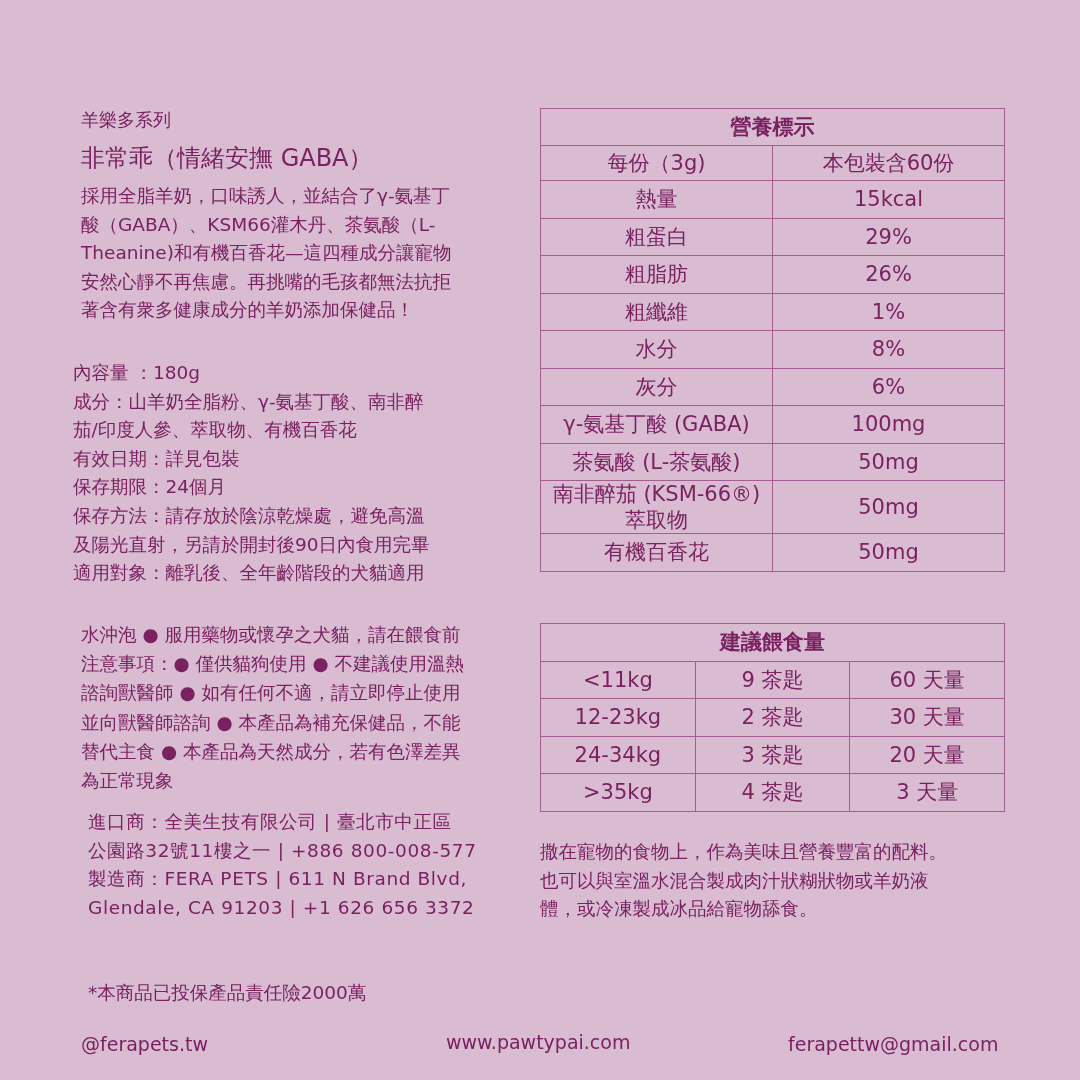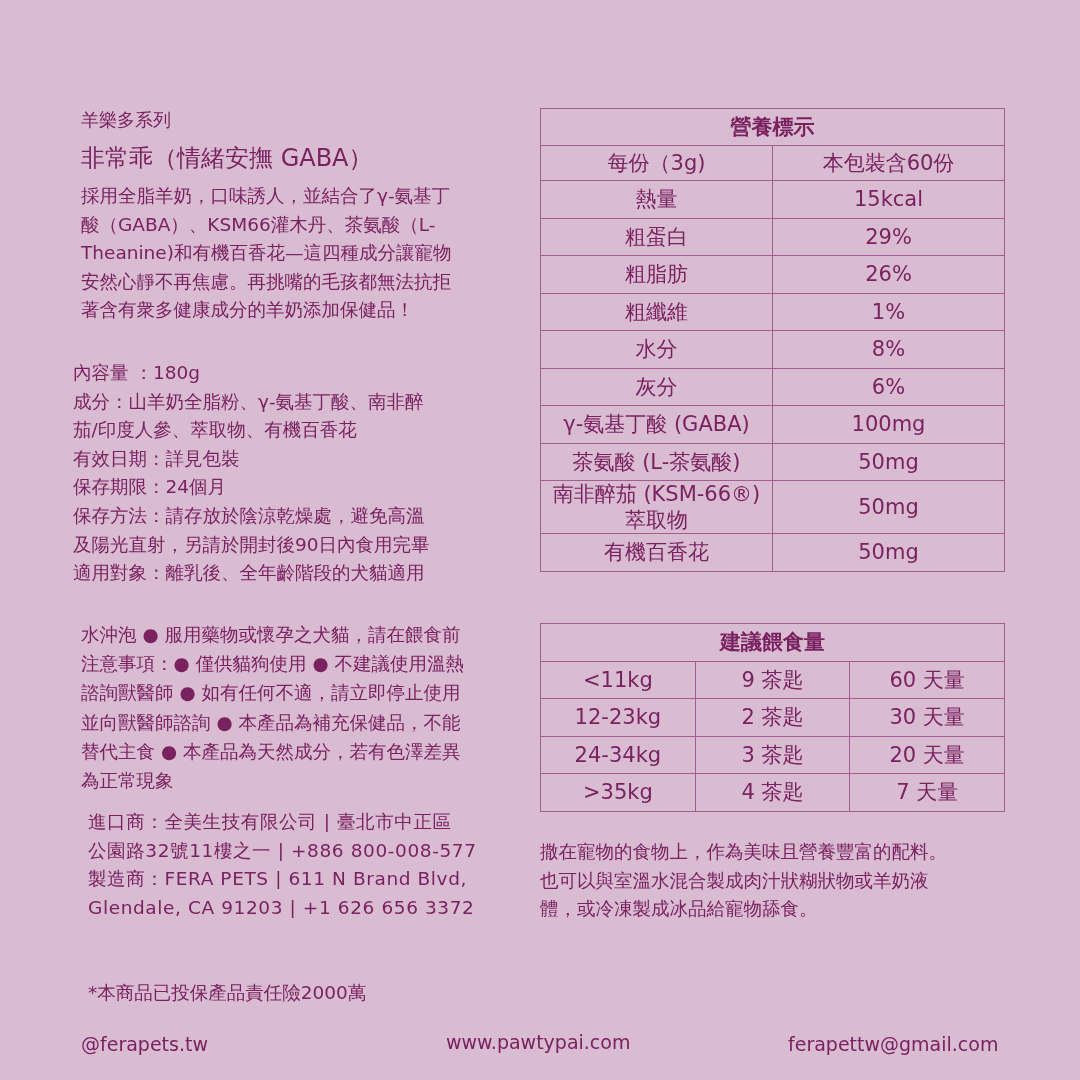--- a/index.html
+++ b/index.html
@@ -173,21 +173,21 @@
         <td>30 天量</td>
       </tr>
   <tr>
         <td>24-34kg</td>
         <td>3 茶匙</td>
         <td>20 天量</td>
       </tr>
   <tr>
         <td>&gt;35kg</td>
         <td>4 茶匙</td>
-        <td>7 天量</td>
+        <td>3 天量</td>
       </tr>
 </tbody>
   </table>
 
 <div class="abs" id="usage">
   <div>撒在寵物的食物上，作為美味且營養豐富的配料。</div>
   <div>也可以與室溫水混合製成肉汁狀糊狀物或羊奶液</div>
   <div>體，或冷凍製成冰品給寵物舔食。</div>
 </div>
 

